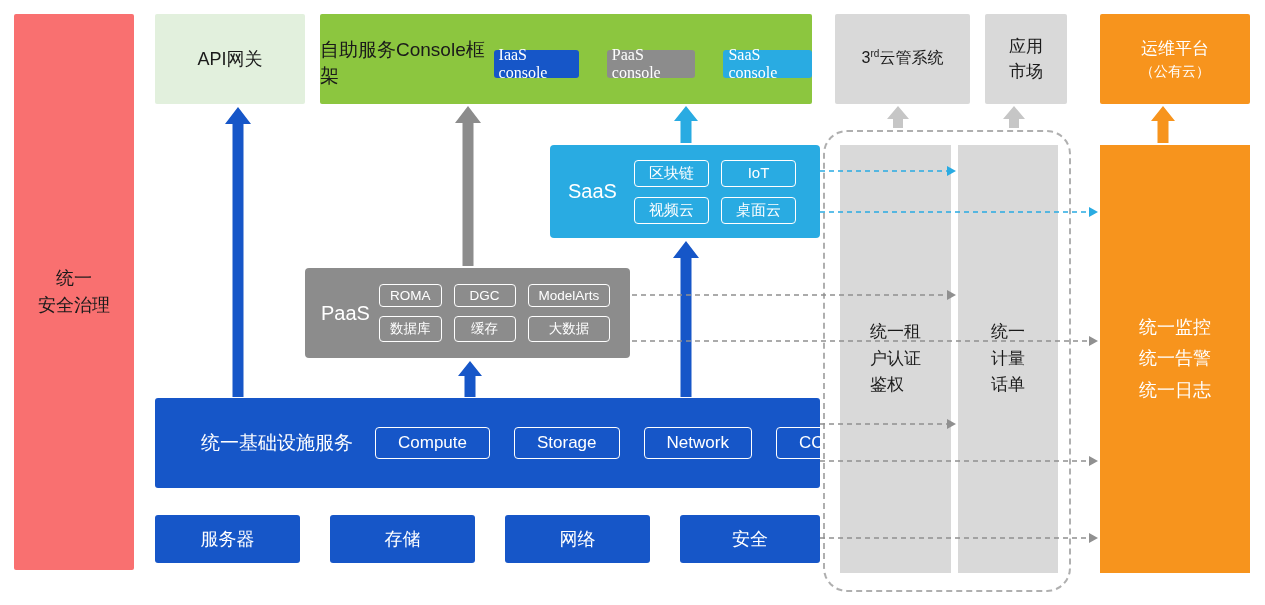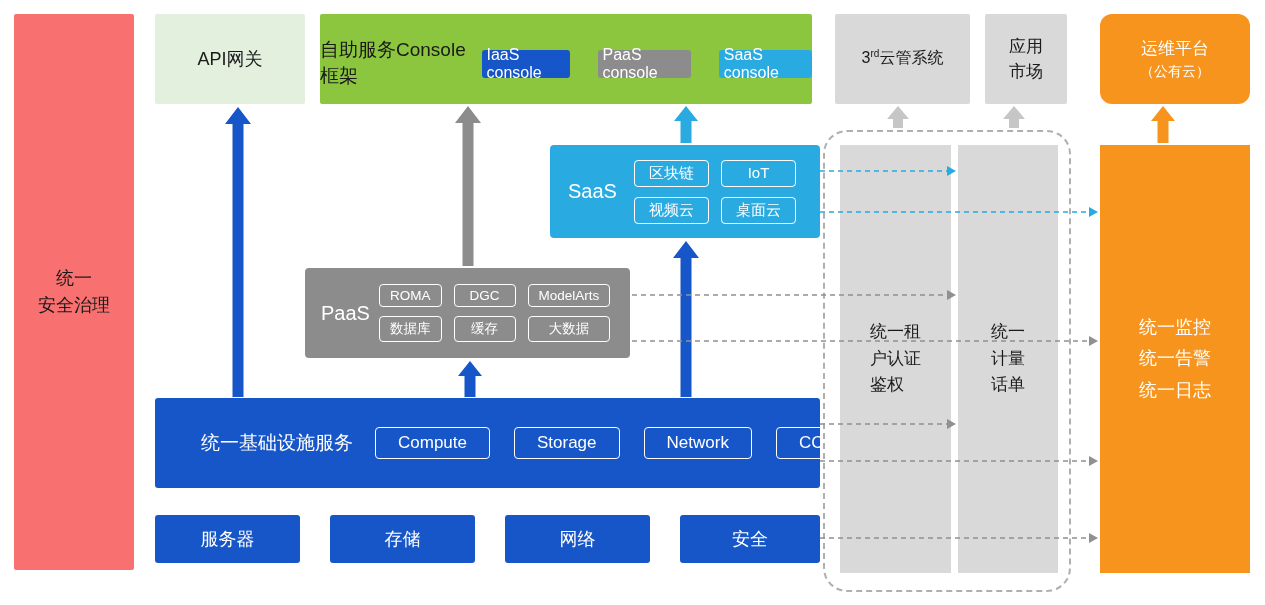--- a/index.html
+++ b/index.html
@@ -25,31 +25,31 @@
            color:var(--ink);font-size:18px;text-align:center;line-height:1.5;}
 
   
   .api-box{left:155px;top:14px;width:150px;height:90px;background:var(--light-green);
            color:var(--ink);font-size:18px;border-radius:2px;}
   .console-frame{left:320px;top:14px;width:492px;height:90px;background:var(--green);border-radius:2px;
                  display:flex;flex-direction:row;align-items:center;}
   .console-title{margin-top:8px;color:var(--ink);font-size:19px;font-weight:500;}
   .console-row{display:flex;gap:28px;margin-top:9px;}
   .console-btn{height:28px;padding:0 5px;display:flex;align-items:center;justify-content:center;
-               border-radius:3px;color:#fff;font-size:16px;}
+               border-radius:3px;color:#fff;font-size:16px;font-family:Liberation Serif, serif;}
   .console-btn.iaas{background:var(--blue);}
   .console-btn.cpaas{background:var(--gray);}
   .console-btn.csaas{background:var(--sky);}
   .third-box{left:835px;top:14px;width:135px;height:90px;background:var(--light-gray);
              color:var(--ink);font-size:16px;border-radius:2px;}
   .third-box sup{font-size:10px;}
   .market-box{left:985px;top:14px;width:82px;height:90px;background:var(--light-gray);
               color:var(--ink);font-size:17px;text-align:center;line-height:1.5;border-radius:2px;}
   .om-box{left:1100px;top:14px;width:150px;height:90px;background:var(--orange);color:#fff;
-          border-radius:12px;flex-direction:column;}
+          border-radius:2px;flex-direction:column;}
   .om-box .t1{font-size:17px;}
   .om-box .t2{font-size:14px;margin-top:3px;}
 
   
   .saas-box{left:550px;top:145px;width:270px;height:93px;background:var(--sky);border-radius:4px;
             display:flex;align-items:center;padding-left:18px;}
   .block-label{color:#fff;font-size:20px;width:66px;flex:none;}
   .saas-grid{display:grid;grid-template-columns:max-content max-content;gap:10px 12px;}
   .pill{border:1.5px solid #fff;border-radius:4px;color:#fff;font-size:15px;
         padding:3px 14px;text-align:center;}

